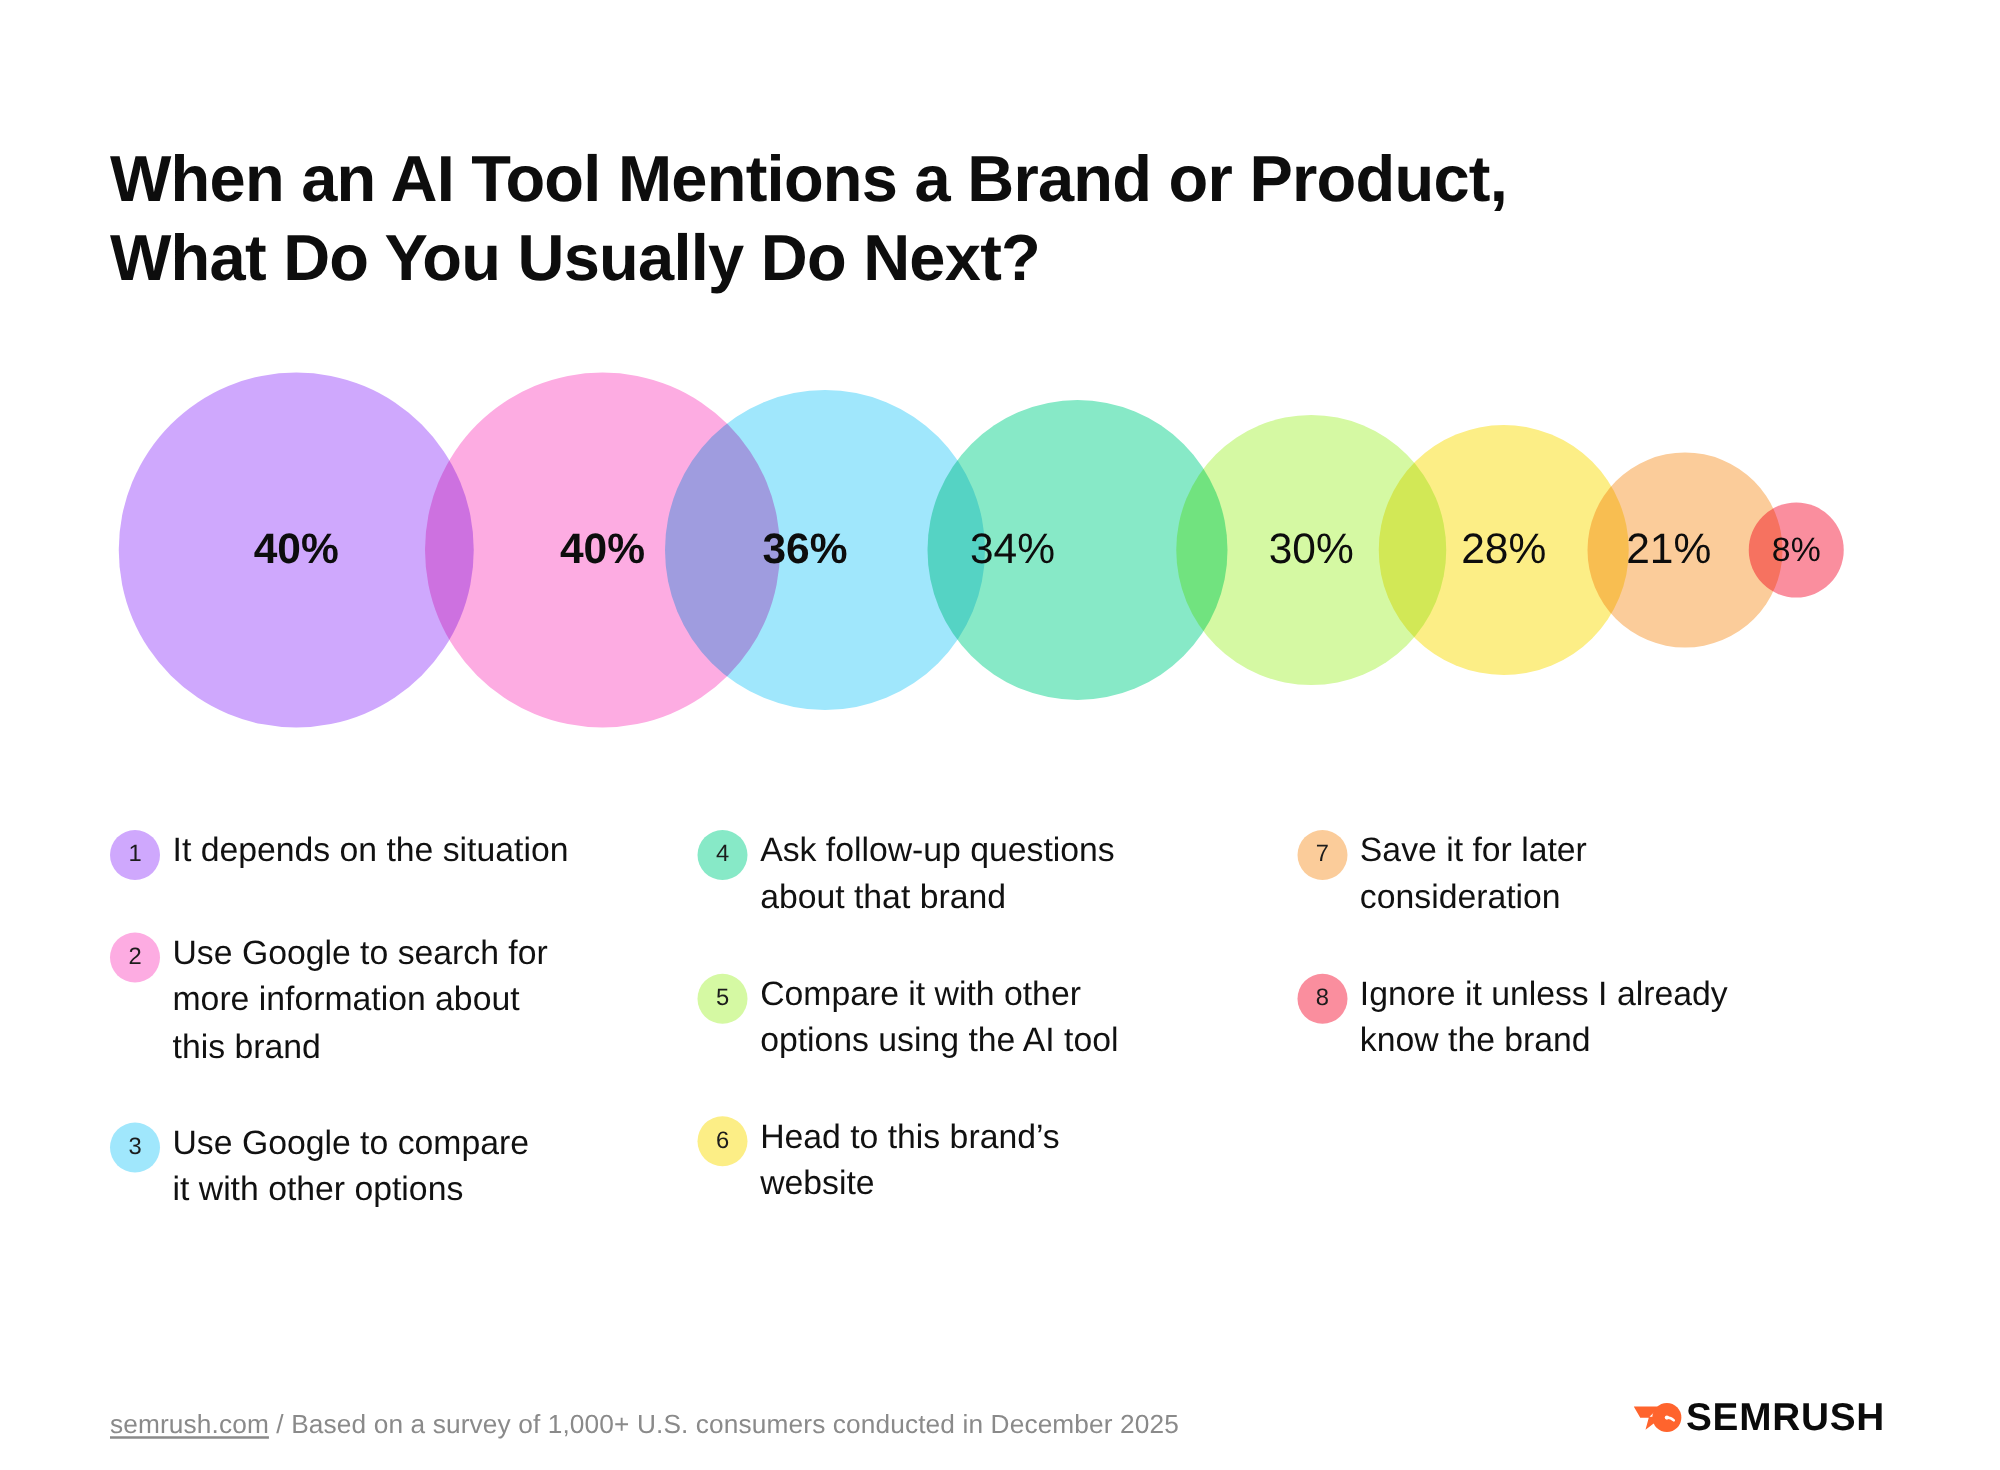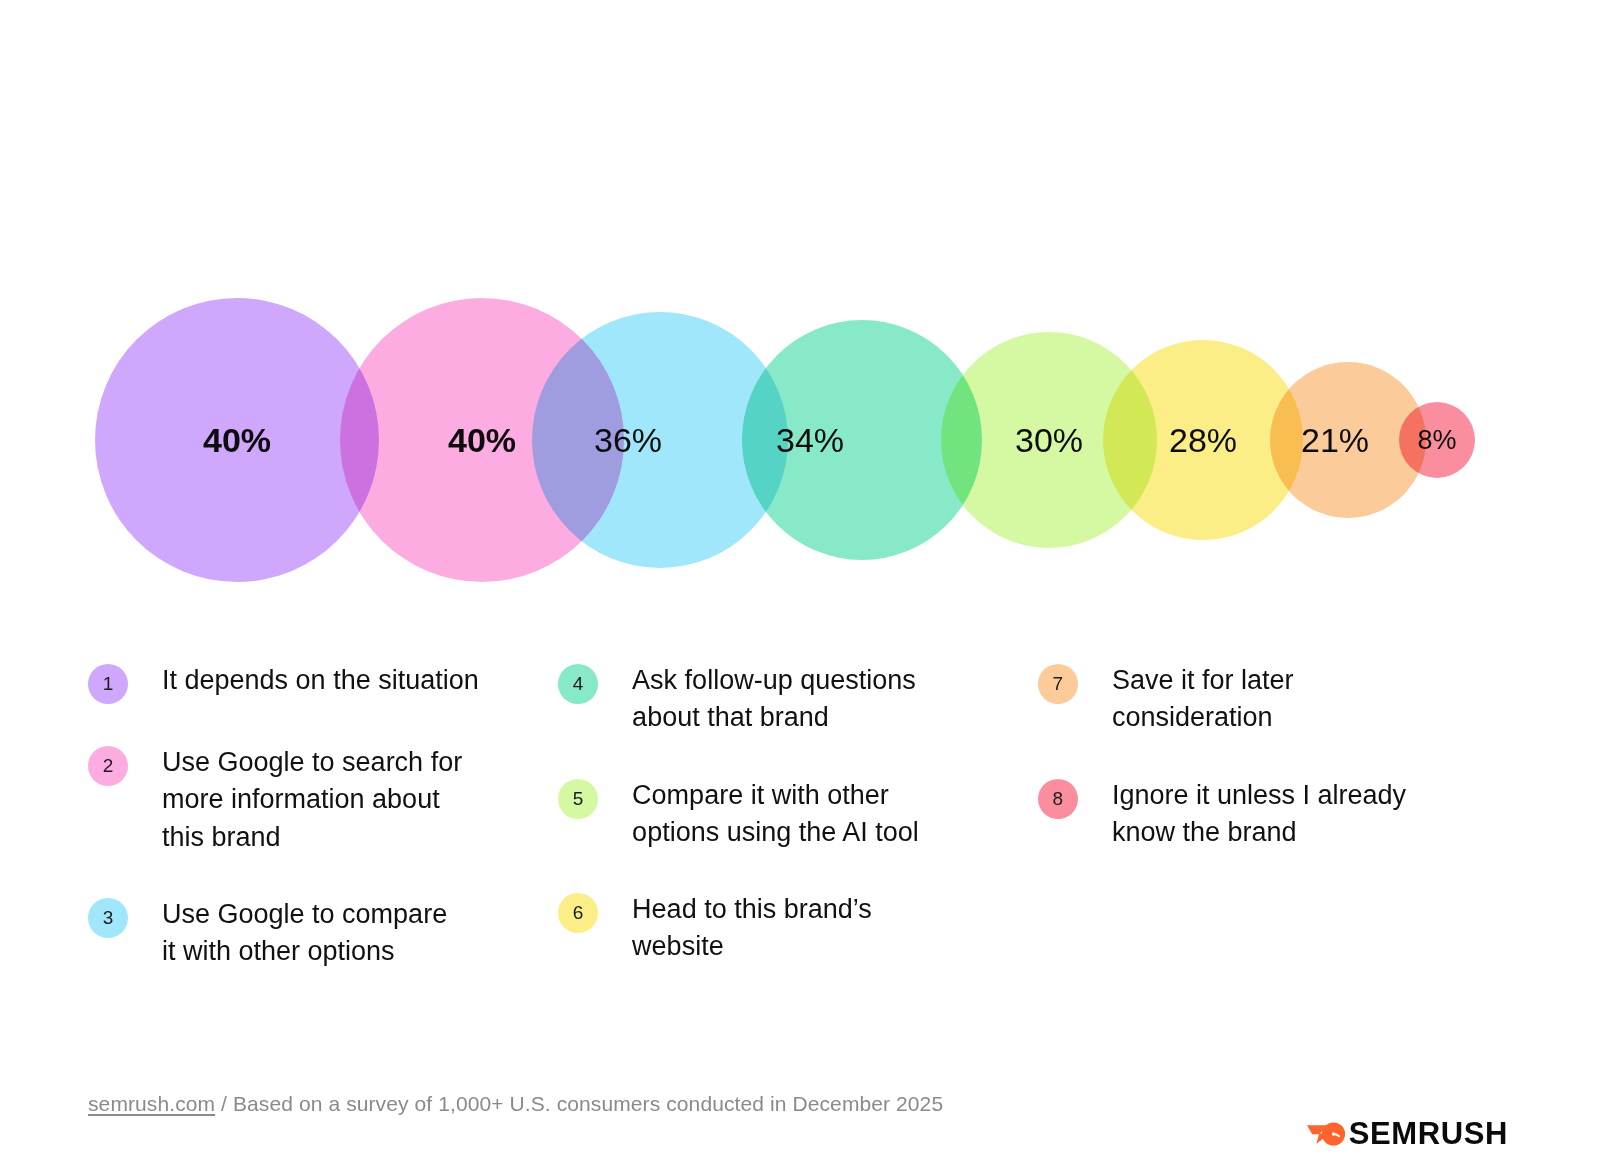--- a/index.html
+++ b/index.html
@@ -87,38 +87,38 @@
     height: 40px;
     border-radius: 50%;
     display: flex;
     align-items: center;
     justify-content: center;
     font-size: 19px;
     color: #1c1c1c;
     margin-top: 2px;
   }
   .legend-text {
-    margin-left: 34px;
+    margin-left: 10px;
     font-size: 27px;
     line-height: 1.38;
     color: #111111;
     max-width: 340px;
     white-space: pre-line;
   }
   .legend-col:nth-child(2) .legend-text { max-width: 360px; }
   .legend-col:nth-child(3) .legend-text { max-width: 350px; }
 
   
   #footer {
     position: absolute;
     left: 88px;
     top: 1092px;
     width: 1420px;
     display: flex;
-    align-items: flex-start;
+    align-items: flex-end;
     justify-content: space-between;
   }
   #footer-text {
     font-size: 21px;
     color: #8a8a8a;
     letter-spacing: 0.1px;
   }
   #footer-domain {
     color: #8a8a8a;
     text-decoration: underline;
@@ -136,33 +136,35 @@
     font-weight: 700;
     letter-spacing: 0.6px;
     color: #0b0b0b;
   }
 </style>
 </head>
 <body>
 
 <div id="page">
 
+  <h1 id="title">When an AI Tool Mentions a Brand or Product,
+What Do You Usually Do Next?</h1>
 
   <div id="bubbles">
       <div class="bubble" style="left: 95px; top: 298px; width: 284px; height: 284px; background: rgb(207, 168, 253);"></div>
       <div class="bubble" style="left: 340px; top: 298px; width: 284px; height: 284px; background: rgb(253, 172, 226);"></div>
       <div class="bubble" style="left: 532px; top: 312px; width: 256px; height: 256px; background: rgb(160, 231, 252);"></div>
       <div class="bubble" style="left: 742px; top: 320px; width: 240px; height: 240px; background: rgb(135, 233, 199);"></div>
       <div class="bubble" style="left: 941px; top: 332px; width: 216px; height: 216px; background: rgb(213, 249, 163);"></div>
       <div class="bubble" style="left: 1103px; top: 340px; width: 200px; height: 200px; background: rgb(252, 238, 134);"></div>
       <div class="bubble" style="left: 1270px; top: 362px; width: 156px; height: 156px; background: rgb(251, 204, 154);"></div>
       <div class="bubble" style="left: 1399px; top: 402px; width: 76px; height: 76px; background: rgb(250, 142, 158);"></div>
       <div class="bubble-label bold" style="left: 237px; top: 440px;">40%</div>
       <div class="bubble-label bold" style="left: 482px; top: 440px;">40%</div>
-      <div class="bubble-label" style="left: 628px; top: 440px;">36%</div>
+      <div class="bubble-label" style="left: 644px; top: 440px; font-weight: bold;">36%</div>
       <div class="bubble-label" style="left: 810px; top: 440px;">34%</div>
       <div class="bubble-label" style="left: 1049px; top: 440px; text-align: right;">30%</div>
       <div class="bubble-label" style="left: 1203px; top: 440px;">28%</div>
       <div class="bubble-label" style="left: 1335px; top: 440px;">21%</div>
       <div class="bubble-label sm" style="left: 1437px; top: 440px;">8%</div>
     </div>
 
   <div id="legend">
       <div class="legend-col">
         <div class="legend-item">

